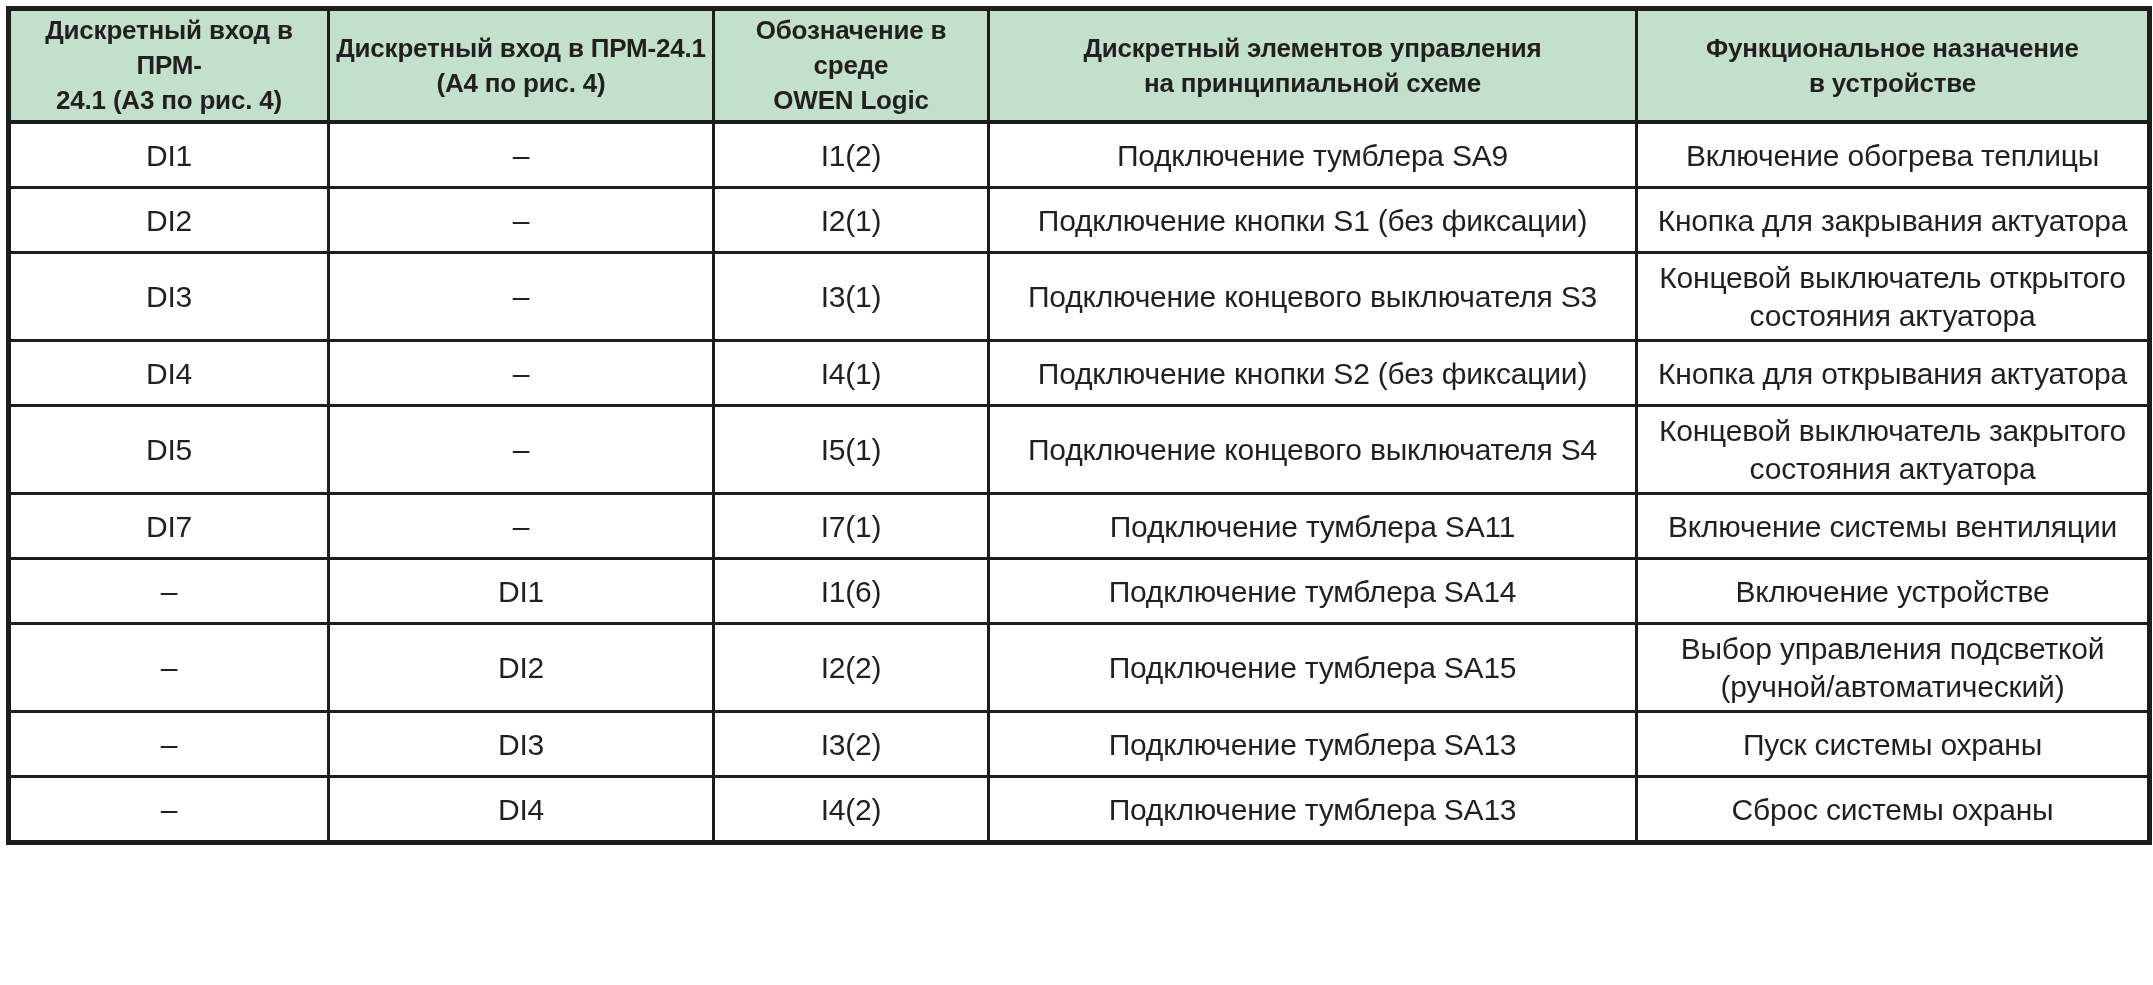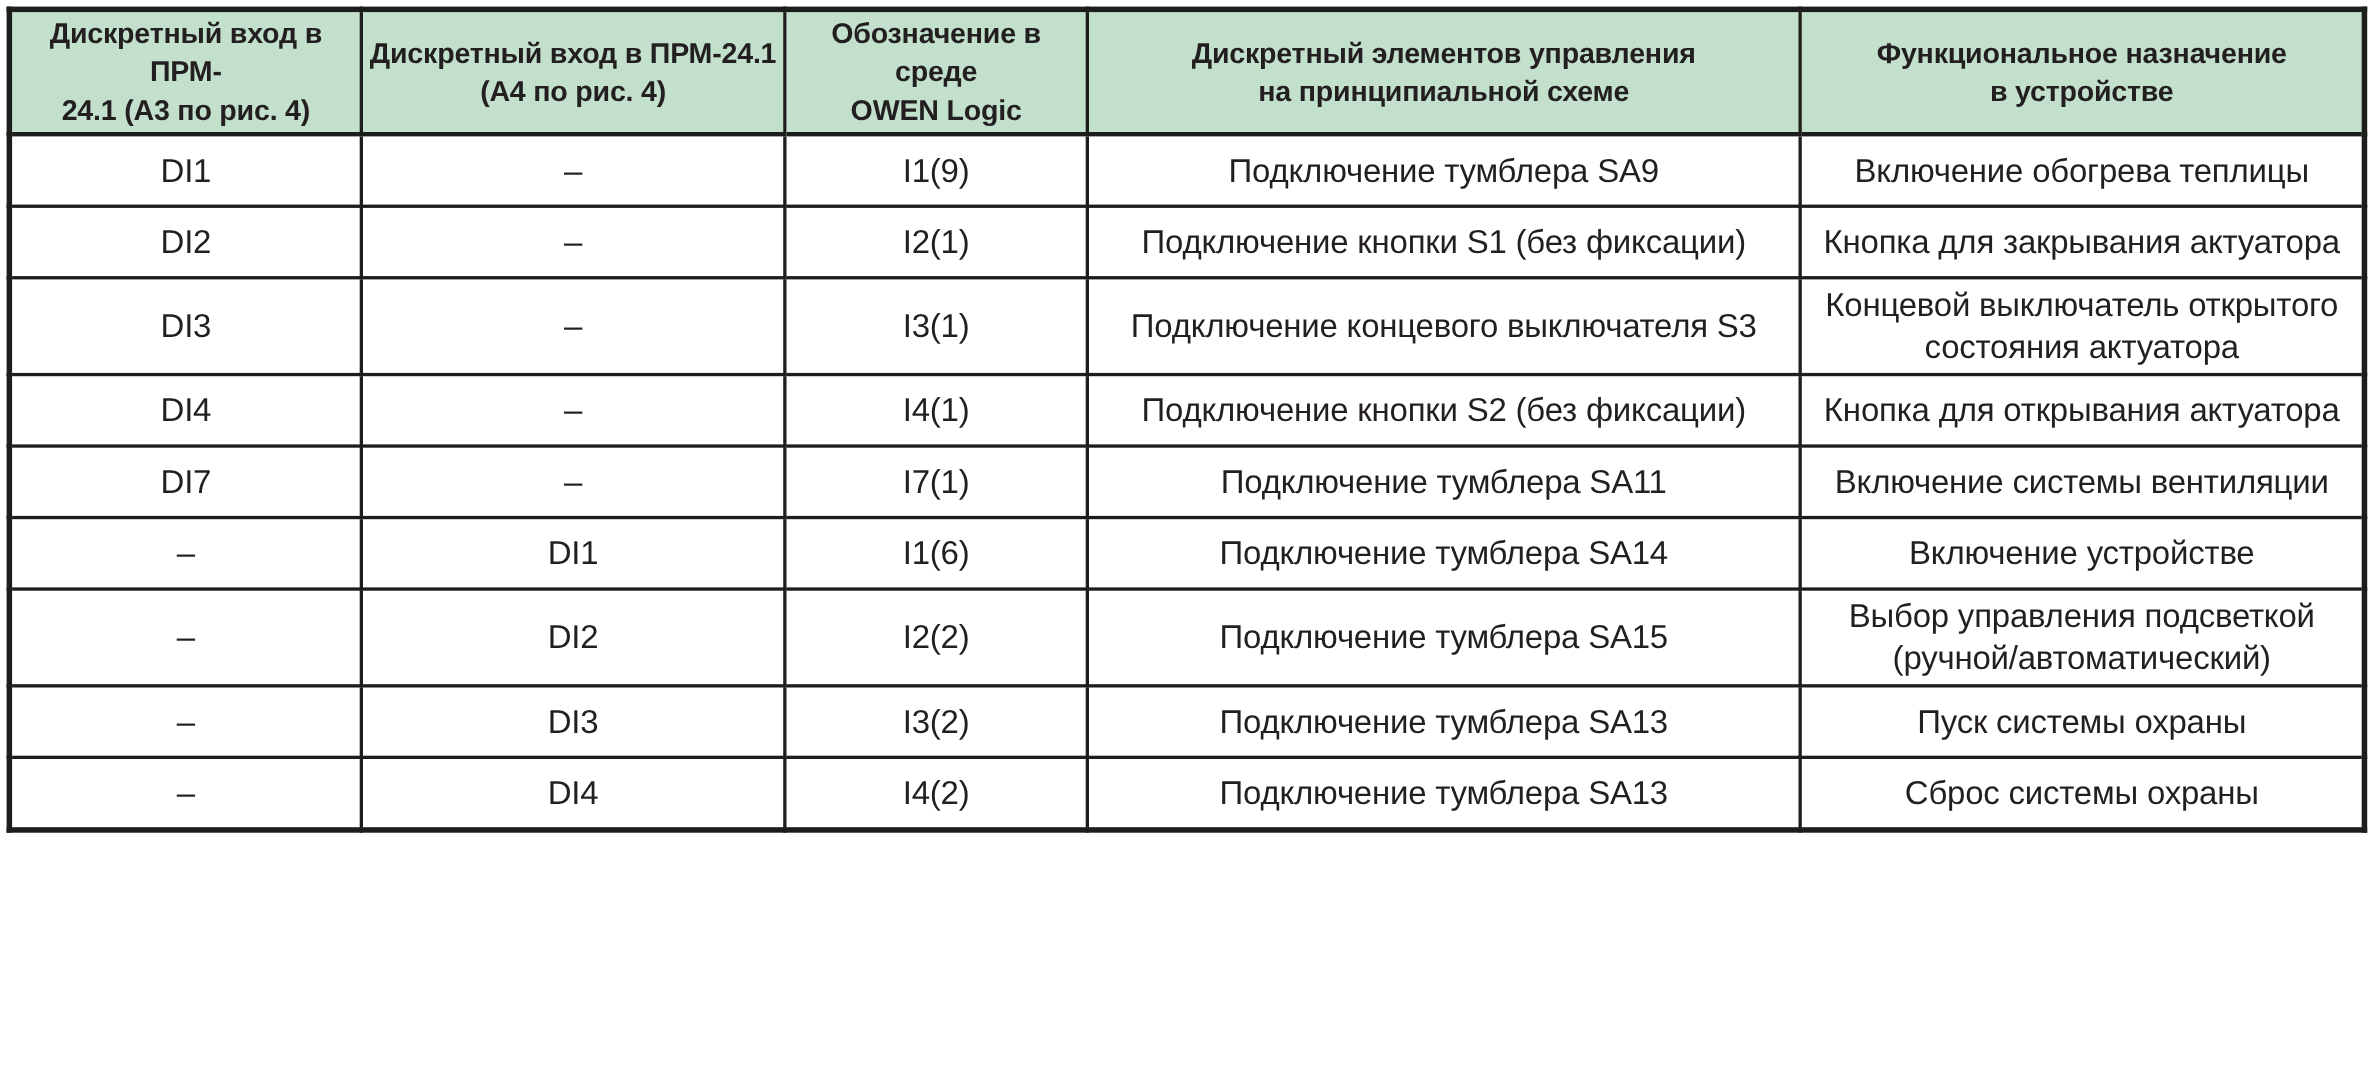--- a/index.html
+++ b/index.html
@@ -76,21 +76,21 @@
         <th>Дискретный элементов управления
 на принципиальной схеме</th>
         <th>Функциональное назначение
 в устройстве</th>
       </tr>
     </thead>
     <tbody>
         <tr>
           <td>DI1</td>
           <td>–</td>
-          <td>I1(9)</td>
+          <td>I1(2)</td>
           <td>Подключение тумблера SA9</td>
           <td>Включение обогрева теплицы</td>
         </tr>
         <tr>
           <td>DI2</td>
           <td>–</td>
           <td>I2(1)</td>
           <td>Подключение кнопки S1 (без фиксации)</td>
           <td>Кнопка для закрывания актуатора</td>
         </tr>
@@ -100,20 +100,27 @@
           <td>I3(1)</td>
           <td>Подключение концевого выключателя S3</td>
           <td>Концевой выключатель открытого состояния актуатора</td>
         </tr>
         <tr>
           <td>DI4</td>
           <td>–</td>
           <td>I4(1)</td>
           <td>Подключение кнопки S2 (без фиксации)</td>
           <td>Кнопка для открывания актуатора</td>
+        </tr>
+        <tr>
+          <td>DI5</td>
+          <td>–</td>
+          <td>I5(1)</td>
+          <td>Подключение концевого выключателя S4</td>
+          <td>Концевой выключатель закрытого состояния актуатора</td>
         </tr>
         <tr>
           <td>DI7</td>
           <td>–</td>
           <td>I7(1)</td>
           <td>Подключение тумблера SA11</td>
           <td>Включение системы вентиляции</td>
         </tr>
         <tr>
           <td>–</td>

